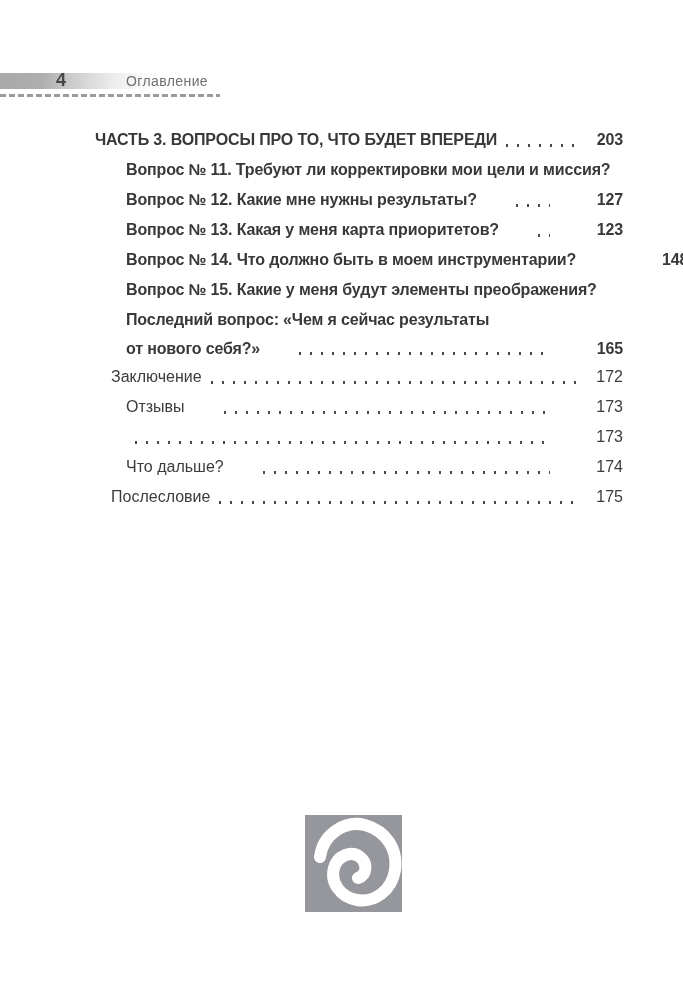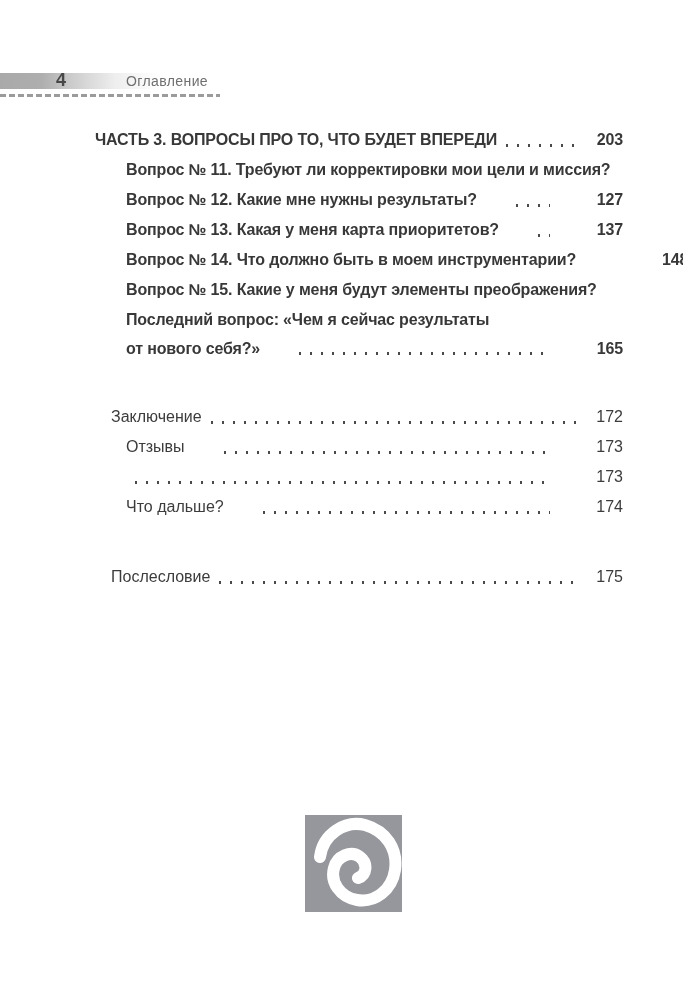--- a/index.html
+++ b/index.html
@@ -39,21 +39,21 @@
   .toc{
     margin:28px 60px 0 95px; 
     font-size:16px;
   }
   .toc-row{
     display:flex;align-items:center;
     height:30px;line-height:30px;
     white-space:nowrap;
   }
   .toc-row.cont{height:27px;line-height:27px;}
-  .lvl1{padding-left:16px;margin-top:40px;}
+  .lvl1{padding-left:16px;}
   .lvl2{padding-left:31px;gap:30px;}
   .bold{font-weight:700;color:#383838;letter-spacing:-0.15px;}
   .label{flex:0 1 auto;}
   .leader{
     flex:1 1 auto;min-width:0;height:3px;
     transform:translateY(5px);
     margin:0 9px;
     background:repeating-linear-gradient(to right,
       #4a4a4a 0 2.4px, transparent 2.4px 11px);
   }
@@ -88,21 +88,21 @@
     <span class="pageno">122</span>
   </div>
       <div class="toc-row lvl2 bold">
     <span class="label">Вопрос № 12. Какие мне нужны результаты?</span>
     <span class="leader"></span>
     <span class="pageno">127</span>
   </div>
       <div class="toc-row lvl2 bold">
     <span class="label">Вопрос № 13. Какая у меня карта приоритетов?</span>
     <span class="leader"></span>
-    <span class="pageno">137</span>
+    <span class="pageno">123</span>
   </div>
       <div class="toc-row lvl2 bold">
     <span class="label">Вопрос № 14. Что должно быть в моем инструментарии?</span>
     <span class="leader"></span>
     <span class="pageno">148</span>
   </div>
       <div class="toc-row lvl2 bold">
     <span class="label">Вопрос № 15. Какие у меня будут элементы преображения?</span>
     <span class="leader"></span>
     <span class="pageno">158</span>

